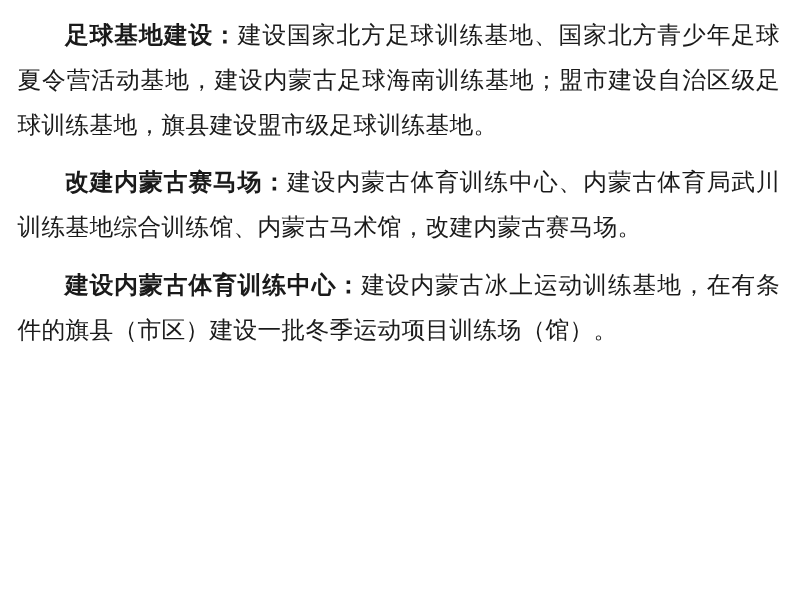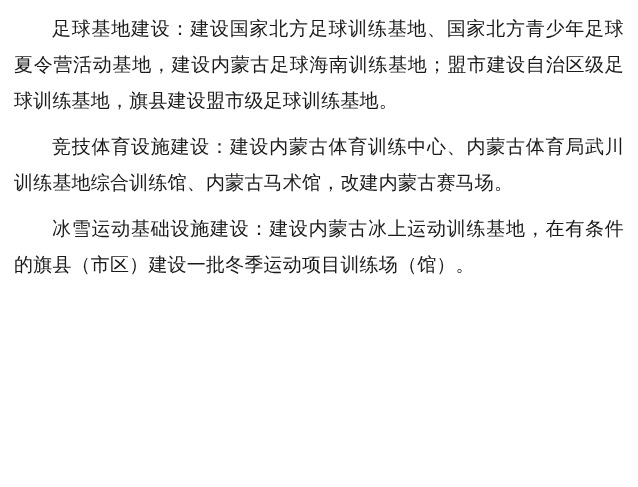--- a/index.html
+++ b/index.html
@@ -29,28 +29,28 @@
     text-align: justify;
     text-justify: inter-ideograph;
     text-indent: 2em;
     margin: 0 0 10px 0;
     letter-spacing: 0.2px;
   }
   .para:last-child {
     margin-bottom: 0;
   }
   .lead {
-    font-weight: normal;
+    font-weight: bold;
   }
 </style>
 </head>
 <body>
 
 <div class="page">
 
   <p class="para"><span class="lead">足球基地建设：</span><span>建设国家北方足球训练基地、国家北方青少年足球夏令营活动基地，建设内蒙古足球海南训练基地；盟市建设自治区级足球训练基地，旗县建设盟市级足球训练基地。</span></p>
 
-  <p class="para"><span class="lead">竞技体育设施建设：</span><span>建设内蒙古体育训练中心、内蒙古体育局武川训练基地综合训练馆、内蒙古马术馆，改建内蒙古赛马场。</span></p>
+  <p class="para"><span class="lead">改建内蒙古赛马场：</span><span>建设内蒙古体育训练中心、内蒙古体育局武川训练基地综合训练馆、内蒙古马术馆，改建内蒙古赛马场。</span></p>
 
-  <p class="para"><span class="lead">冰雪运动基础设施建设：</span><span>建设内蒙古冰上运动训练基地，在有条件的旗县（市区）建设一批冬季运动项目训练场（馆）。</span></p>
+  <p class="para"><span class="lead">建设内蒙古体育训练中心：</span><span>建设内蒙古冰上运动训练基地，在有条件的旗县（市区）建设一批冬季运动项目训练场（馆）。</span></p>
 
 
 </div>
 
 </body></html>

